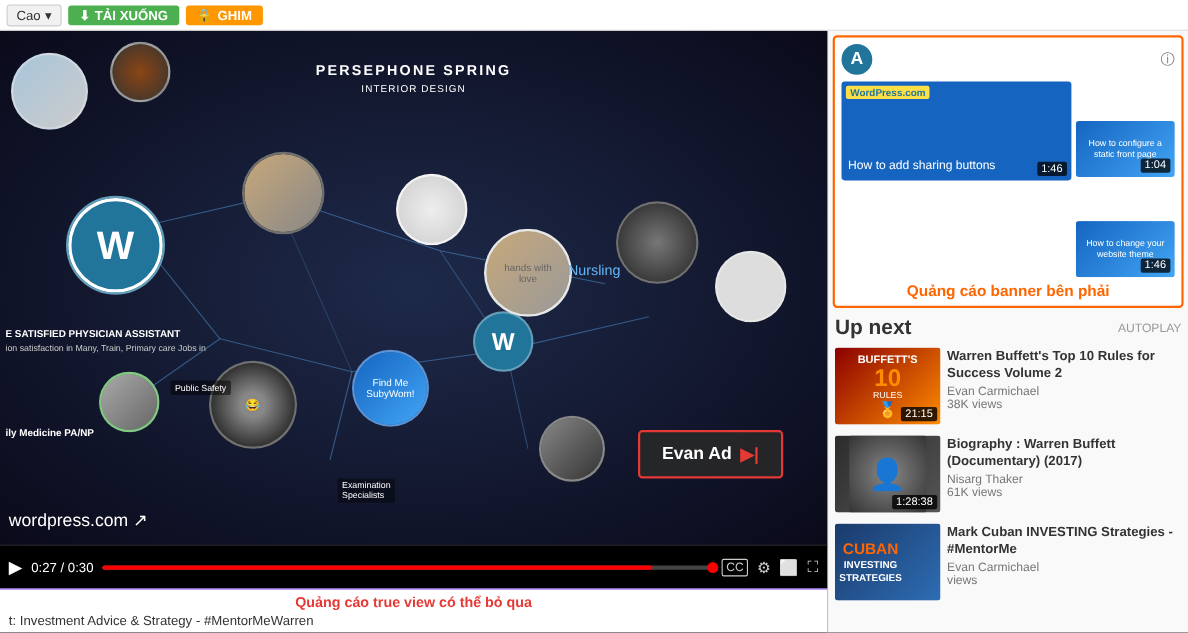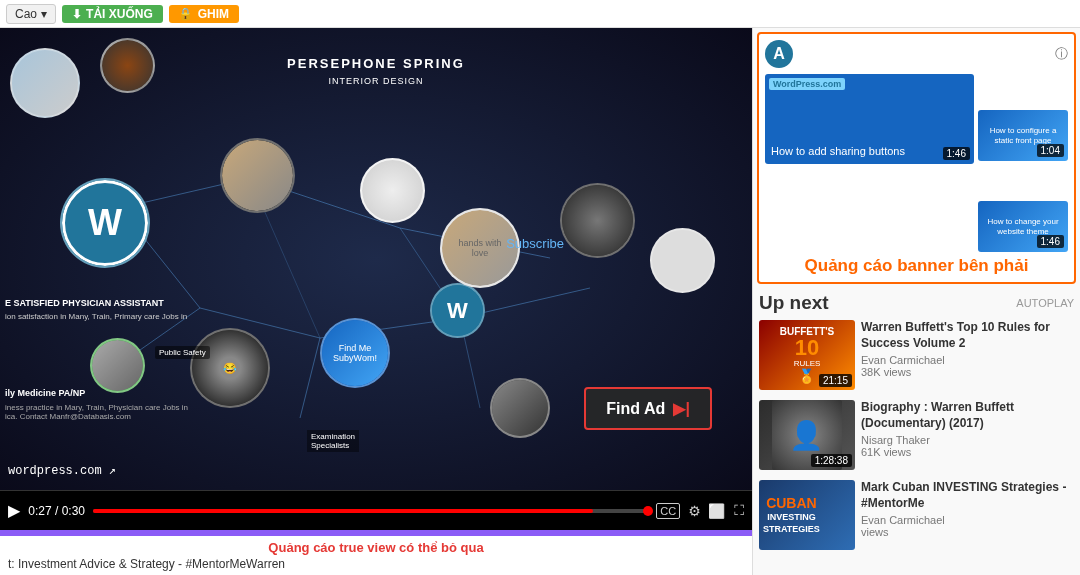--- a/index.html
+++ b/index.html
@@ -48,21 +48,21 @@
       border-top: 1px solid #333; flex-shrink: 0;
     }
     .play-btn { color: #fff; font-size: 16px; cursor: pointer; }
     .time-text { color: #fff; font-size: 12px; white-space: nowrap; }
     .progress-bar { flex: 1; height: 4px; background: #444; border-radius: 2px; position: relative; cursor: pointer; }
     .progress-filled { width: 90%; height: 100%; background: #f00; border-radius: 2px; }
     .progress-thumb { width: 10px; height: 10px; background: #f00; border-radius: 50%; position: absolute; right: -5px; top: -3px; }
     .ctrl-icon { color: #ccc; font-size: 14px; cursor: pointer; }
 
     
-    .video-annotation { background: #fff; padding: 4px 8px; font-size: 12px; color: #333; border-top: 6px solid #8b5cf6; }
+    .video-annotation { background: #fff; padding: 4px 8px; font-size: 12px; color: #333; border-top: 1px solid #8b5cf6; }
     .red-label { color: #e53935; font-weight: bold; font-size: 13px; display: block; text-align: center; margin-bottom: 2px; }
 
     
     .right-sidebar { flex: 1; background: #f9f9f9; display: flex; flex-direction: column; border-left: 1px solid #ddd; overflow: hidden; }
 
     
     .ad-banner {
       border: 2px solid #ff6600; margin: 4px; border-radius: 4px; background: #fff; padding: 6px; flex-shrink: 0;
     }
     .ad-header { display: flex; align-items: center; gap: 6px; margin-bottom: 6px; }
@@ -70,28 +70,28 @@
     .ad-badge { background: #f3a000; color: #fff; font-size: 10px; font-weight: bold; border-radius: 3px; padding: 1px 5px; }
     .ad-title { font-size: 13px; font-weight: bold; color: #333; }
     .ad-sub-row { display: flex; align-items: center; gap: 4px; }
     .subscribe-btn { border: 1px solid #aaa; background: #f1f1f1; border-radius: 3px; font-size: 11px; padding: 2px 8px; cursor: pointer; }
     .quality-badge { border: 1px solid #aaa; background: #f1f1f1; border-radius: 3px; font-size: 11px; padding: 2px 6px; }
     .ad-info-icon { margin-left: auto; color: #777; font-size: 13px; cursor: pointer; }
 
     .ad-thumbnails { display: flex; gap: 4px; }
     .ad-thumb-main { flex: 1; height: 90px; background: #1565c0; border-radius: 3px; position: relative; display: flex; flex-direction: column; justify-content: flex-end; padding: 6px; }
     .ad-thumb-main-text { color: #fff; font-size: 11px; line-height: 1.3; }
-    .ad-thumb-main-logo { position: absolute; top: 4px; left: 4px; background: #7dd3fc; border-radius: 2px; font-size: 9px; font-weight: bold; color: #21759b; padding: 1px 4px; }
+    .ad-thumb-main-logo { position: absolute; top: 4px; left: 4px; background: #fde047; border-radius: 2px; font-size: 9px; font-weight: bold; color: #21759b; padding: 1px 4px; }
     .ad-thumb-duration { position: absolute; bottom: 4px; right: 4px; background: rgba(0,0,0,0.75); color: #fff; font-size: 10px; border-radius: 2px; padding: 1px 4px; }
 
     .ad-thumb-col { display: flex; flex-direction: column; gap: 4px; width: 90px; }
     .ad-thumb-sm { height: 51px; background: #1565c0; border-radius: 3px; position: relative; overflow: hidden; margin-top: 36px; }
     .ad-thumb-sm-inner { width: 100%; height: 100%; background: linear-gradient(135deg, #1565c0, #42a5f5); display: flex; align-items: center; justify-content: center; font-size: 9px; color: #fff; padding: 4px; text-align: center; line-height: 1.2; }
 
-    .ad-orange-label { color: #ff6600; font-weight: bold; font-size: 17px; text-align: center; margin-top: 4px; }
+    .ad-orange-label { color: #ff6600; font-weight: bold; font-size: 14px; text-align: center; margin-top: 4px; }
 
     
     .up-next-section { flex: 1; overflow-y: auto; padding: 4px 6px; }
     .up-next-header { display: flex; justify-content: space-between; align-items: center; margin-bottom: 6px; }
     .up-next-title { font-size: 19px; font-weight: bold; color: #333; }
     .autoplay-label { font-size: 11px; color: #999; }
 
     .video-card { display: flex; gap: 6px; margin-bottom: 10px; cursor: pointer; }
     .video-card-thumb { width: 96px; height: 70px; border-radius: 3px; flex-shrink: 0; position: relative; overflow: hidden; }
     .thumb-buffett { background: linear-gradient(135deg, #8B0000, #FF8C00); display: flex; align-items: center; justify-content: center; width: 100%; height: 100%; }
@@ -186,21 +186,21 @@
           <div style="background:linear-gradient(135deg,#c8a87a,#888);width:100%;height:100%;border-radius:50%;"></div>
         </div>
         <div class="node" style="width:65px;height:65px;top:130px;left:360px;background:#eee;">
           <div style="background:radial-gradient(circle,#eee,#ccc);width:100%;height:100%;border-radius:50%;"></div>
         </div>
 
         <div class="node" style="width:80px;height:80px;top:180px;left:440px;background:#ddd;">
           <div style="width:100%;height:100%;border-radius:50%;background:linear-gradient(135deg,#c8a87a,#999);display:flex;align-items:center;justify-content:center;color:#666;font-size:9px;text-align:center;padding:8px;">hands with love</div>
         </div>
 
-        <div class="nursling-label">Subscribe</div>
+        <div class="nursling-label">Nursling</div>
 
         <div class="node" style="width:75px;height:75px;top:155px;left:560px;background:#333;">
           <div style="background:radial-gradient(circle,#777,#222);width:100%;height:100%;border-radius:50%;"></div>
         </div>
         <div class="node" style="width:65px;height:65px;top:200px;left:650px;background:#ddd;"></div>
 
         <div class="node" style="width:55px;height:55px;top:310px;left:90px;background:#4caf50;">
           <div style="width:100%;height:100%;border-radius:50%;background:linear-gradient(135deg,#aaa,#666);"></div>
         </div>
         <div class="node" style="width:80px;height:80px;top:300px;left:190px;background:#333;">
@@ -209,36 +209,35 @@
           </div>
         </div>
         <div class="node" style="width:70px;height:70px;top:290px;left:320px;background:#1565c0;">
           <div style="width:100%;height:100%;border-radius:50%;background:linear-gradient(135deg,#1565c0,#42a5f5);display:flex;align-items:center;justify-content:center;color:white;font-size:9px;text-align:center;padding:6px;">Find Me SubyWom!</div>
         </div>
 
         <div class="node" style="width:60px;height:60px;top:350px;left:490px;background:#555;">
           <div style="width:100%;height:100%;border-radius:50%;background:linear-gradient(135deg,#888,#333);"></div>
         </div>
 
-        <div style="position:absolute;bottom:12px;left:8px;color:#fff;font-size:12px;font-family:Liberation Mono, monospace;">wordpress.com ↗</div>
+        <div style="position:absolute;bottom:12px;left:8px;color:#fff;font-size:16px;">wordpress.com ↗</div>
 
         <div style="position:absolute;top:270px;left:5px;color:#fff;font-size:9px;font-weight:bold;line-height:1.3;">
           <div>E SATISFIED PHYSICIAN ASSISTANT</div>
           <div style="font-size:8px;font-weight:normal;color:#ccc;margin-top:2px;">ion satisfaction in Many, Train, Primary care Jobs in</div>
         </div>
 
         <div style="position:absolute;top:360px;left:5px;color:#fff;font-size:9px;font-weight:bold;">ily Medicine PA/NP</div>
-        <div style="position:absolute;top:375px;left:5px;color:#aaa;font-size:8px;">iness practice in Mary, Train, Physician care Jobs in<br>ica. Contact Manfr@Databasis.com</div>
 
         <div style="position:absolute;top:318px;left:155px;color:#fff;font-size:8px;background:rgba(0,0,0,0.5);padding:2px 4px;border-radius:2px;">Public Safety</div>
 
         <div style="position:absolute;bottom:38px;left:270px;color:#fff;font-size:8px;background:rgba(0,0,0,0.4);padding:2px 4px;border-radius:0;margin-left:37px;">Examination<br>Specialists</div>
 
         <div class="skip-ad-btn">
-          <span>Find Ad</span>
+          <span>Evan Ad</span>
           <span style="color:#e53935;">▶|</span>
         </div>
 
       </div>
     </div>
 
     <div class="video-controls">
       <span class="play-btn">▶</span>
       <span class="time-text">
         <span>0:27</span> / <span>0:30</span>

